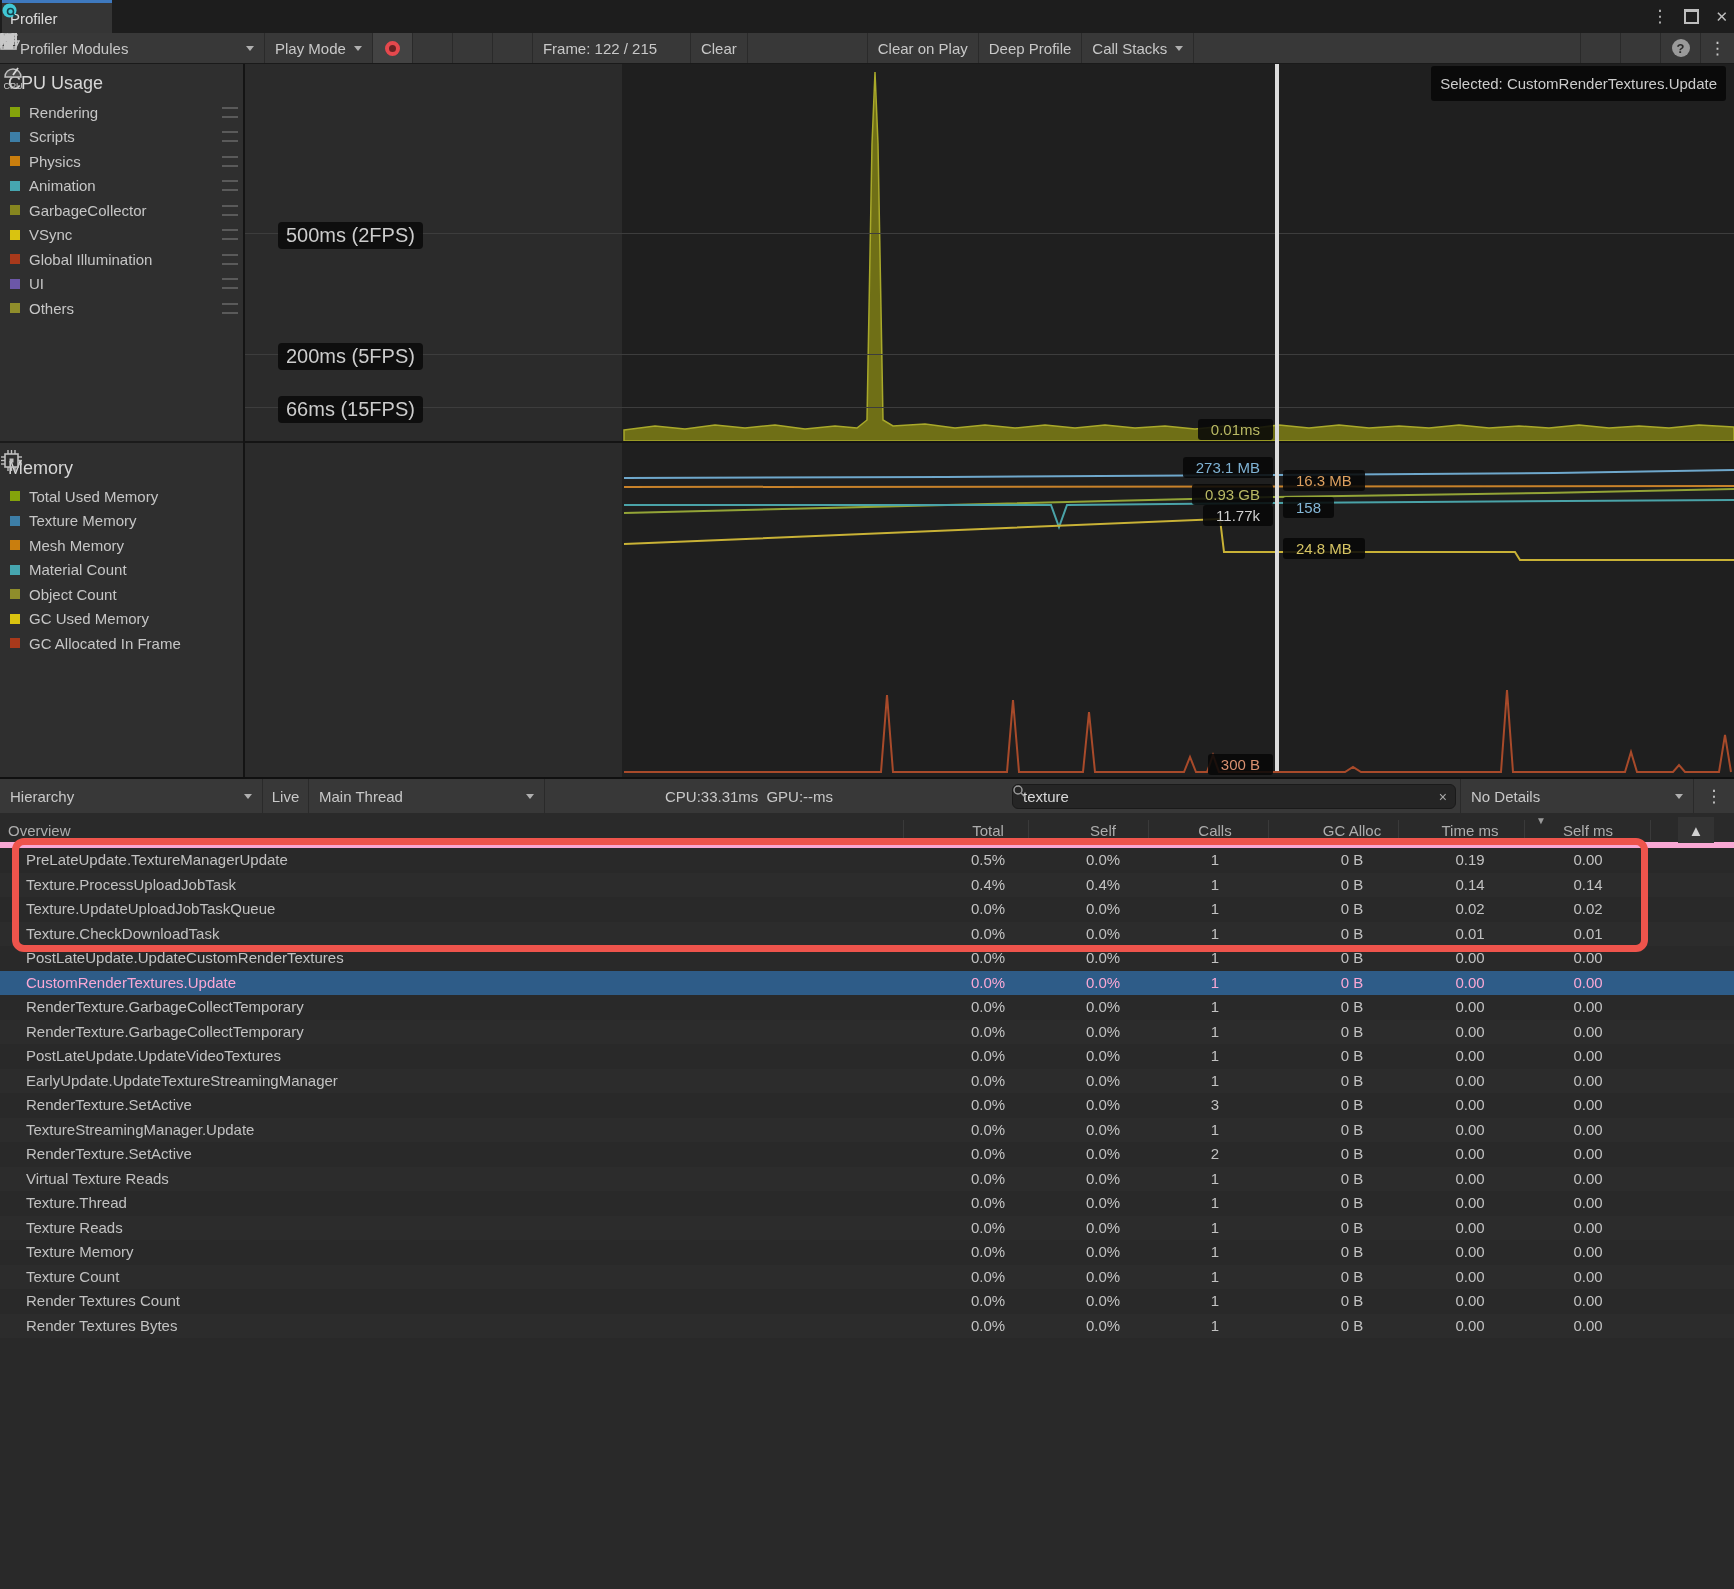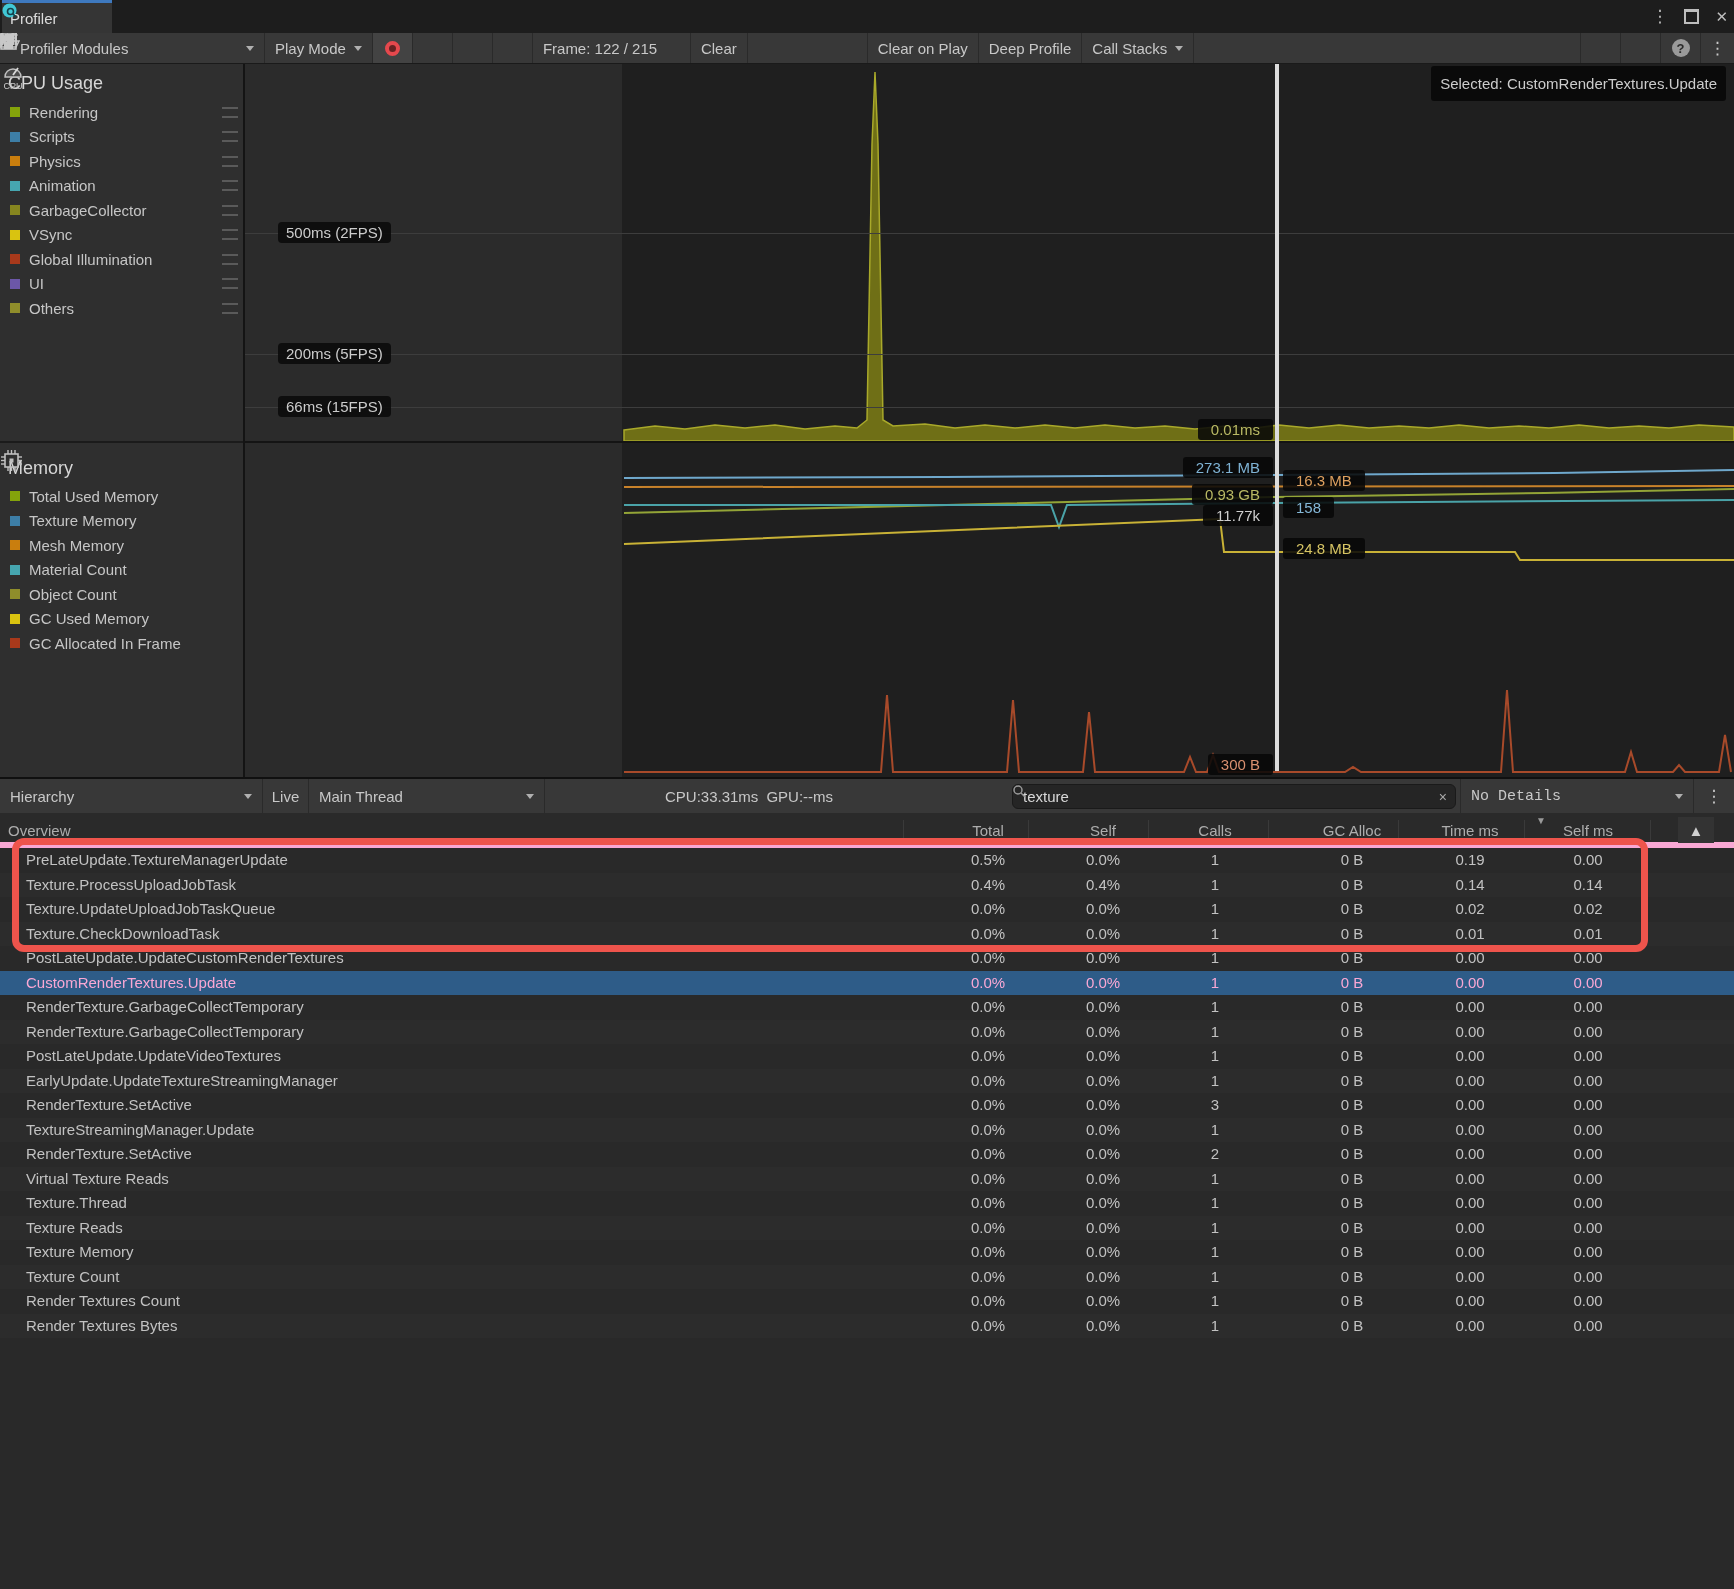--- a/index.html
+++ b/index.html
@@ -33,21 +33,21 @@
   .swatch{width:10px;height:10px;margin-right:9px;flex:0 0 auto;}
   .handle{position:absolute;right:5px;width:16px;height:7px;border-top:2px solid #5a5a5a;border-bottom:2px solid #5a5a5a;}
   .side-divider{position:absolute;left:0;top:377px;width:243px;height:2px;background:#1b1b1b;}
   
   .cpu-chart{position:absolute;left:245px;top:64px;width:1489px;height:377px;background:#1f1f1f;overflow:hidden;}
   .mem-chart{position:absolute;left:245px;top:443px;width:1489px;height:334px;background:#1f1f1f;overflow:hidden;}
   .chart-div{position:absolute;left:245px;top:441px;width:1489px;height:2px;background:#141414;}
   .nodata{position:absolute;left:0;top:0;width:377px;height:100%;background:#2b2b2b;}
   .grid-line{position:absolute;left:0;width:100%;height:1px;background:#3d3d3d;}
   .grid-badge{position:absolute;left:33px;background:rgba(10,10,10,.88);border-radius:4px;
-    padding:2px 8px;font-size:15px;color:#cccccc;white-space:nowrap;}
+    padding:2px 8px;font-size:20px;color:#cccccc;white-space:nowrap;}
   .val-badge{position:absolute;background:rgba(8,8,8,.88);border-radius:3px;padding:2px 13px;
     font-size:15px;white-space:nowrap;z-index:30;}
   .sel-badge{position:absolute;right:8px;top:2px;background:rgba(8,8,8,.88);border-radius:3px;
     padding:9px 9px;font-size:15px;color:#cccccc;z-index:30;}
   .playhead{position:absolute;left:1275px;top:64px;width:4px;height:707px;background:#dcdcdc;z-index:20;}
   svg{position:absolute;left:0;top:0;}
   
   .subbar{position:absolute;left:0;top:777px;width:1734px;height:36px;background:#383838;
     border-top:2px solid #101010;box-sizing:border-box;font-size:15px;color:#c8c8c8;}
   .sub-item{position:absolute;top:0;height:34px;display:flex;align-items:center;padding:0 10px;
@@ -333,21 +333,21 @@
     <span>GPU:--ms</span>
   </div>
   <div class="search">
     <svg class="lens" width="13" height="13">
       <circle cx="5" cy="5" r="4" fill="none" stroke="#9a9a9a" stroke-width="1.5"></circle>
       <line x1="8" y1="8" x2="12" y2="12" stroke="#9a9a9a" stroke-width="1.5"></line>
     </svg>
     <input value="texture" style="">
     <span class="search-x">×</span>
   </div>
-  <div class="sub-item" style="left:1460px;width:234px;justify-content:space-between;border-left:1px solid #2a2a2a;font-family:Liberation Mono, monospace;">
+  <div class="sub-item" style="left:1460px;width:234px;justify-content:space-between;border-left:1px solid #2a2a2a;">
     <span>No Details</span>
       <span class="caret"></span>
   </div>
   <div class="sub-item" style="left:1694px;width:40px;justify-content:center;border-right:none;">
     <span style="font-size:17px;">⋮</span>
   </div>
 </div>
 
 <div class="thead" id="thead">
   <span class="ov">Overview</span>

